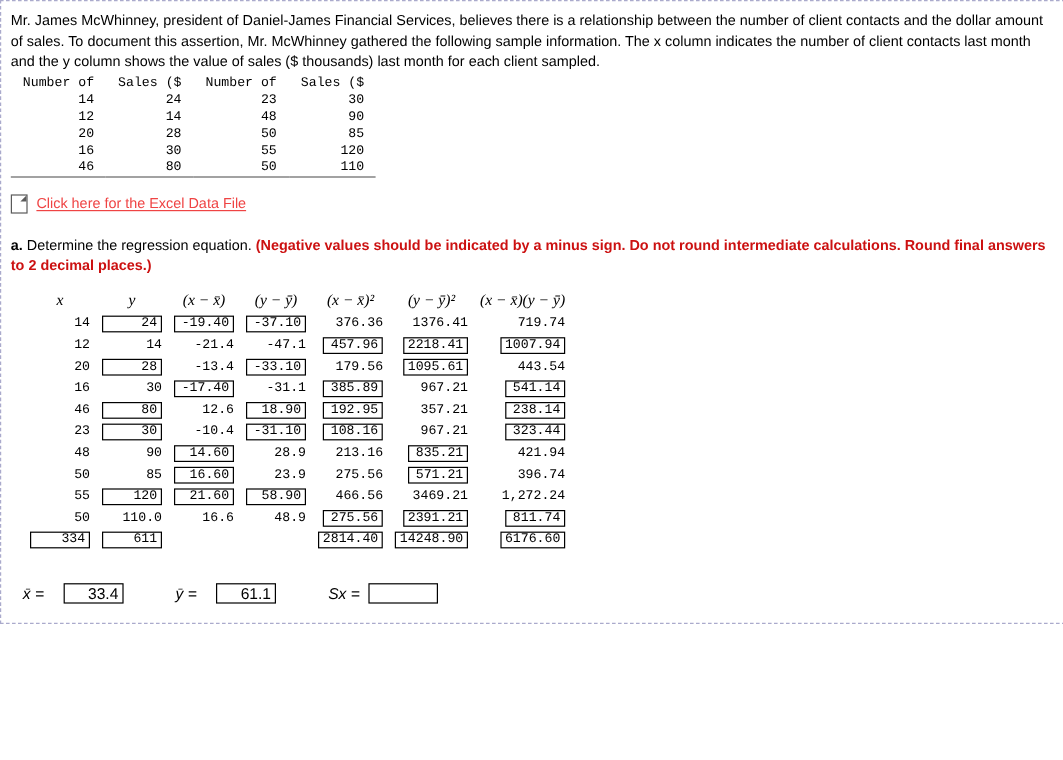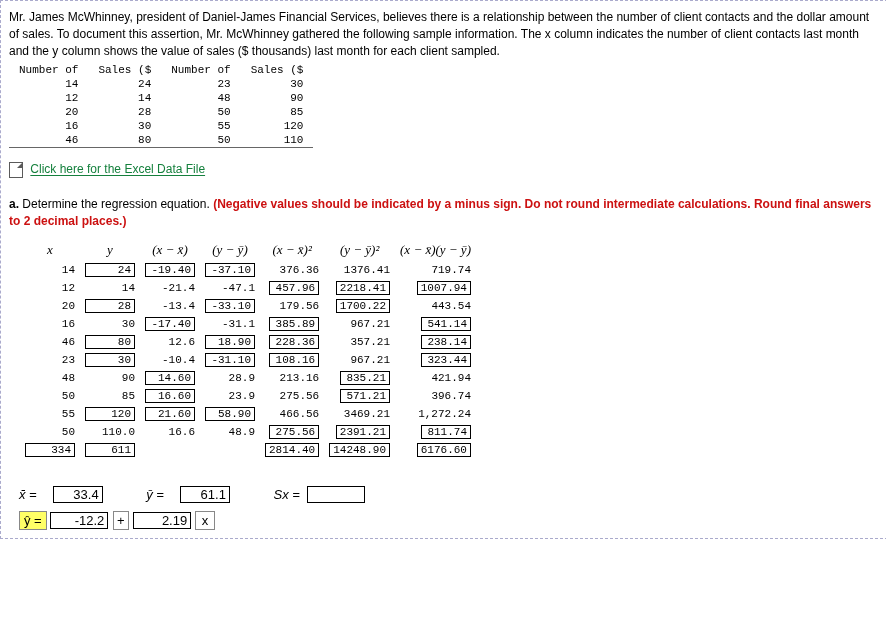--- a/index.html
+++ b/index.html
@@ -28,21 +28,21 @@
   }
   .data-table tr.header-top td, .data-table tr.header-bot td {
     border: none;
   }
   .data-table tbody tr td {
     border: none;
   }
   .data-table .hline td { border-top: 1px solid #666; }
   .data-table .hlinebot td { border-bottom: 1px solid #666; }
   a.excel {
-    color: #15803d;
+    color: #ef4444;
     text-decoration: underline;
     font-size: 12px;
   }
   .excel-icon {
     display: inline-block;
     width: 12px; height: 14px;
     background: #fff;
     border: 1px solid #5a5a5a;
     position: relative;
     vertical-align: middle;
@@ -208,38 +208,38 @@
         <td><span class="boxed">457.96</span></td>
         <td><span class="boxed">2218.41</span></td>
         <td><span class="boxed">1007.94</span></td>
       </tr>
       <tr>
         <td>20</td>
         <td><span class="boxed">28</span></td>
         <td>-13.4</td>
         <td><span class="boxed">-33.10</span></td>
         <td>179.56</td>
-        <td><span class="boxed">1700.22</span></td>
+        <td><span class="boxed">1095.61</span></td>
         <td>443.54</td>
       </tr>
       <tr>
         <td>16</td>
         <td>30</td>
         <td><span class="boxed">-17.40</span></td>
         <td>-31.1</td>
         <td><span class="boxed">385.89</span></td>
         <td>967.21</td>
         <td><span class="boxed">541.14</span></td>
       </tr>
       <tr>
         <td>46</td>
         <td><span class="boxed">80</span></td>
         <td>12.6</td>
         <td><span class="boxed">18.90</span></td>
-        <td><span class="boxed">228.36</span></td>
+        <td><span class="boxed">192.95</span></td>
         <td>357.21</td>
         <td><span class="boxed">238.14</span></td>
       </tr>
       <tr>
         <td>23</td>
         <td><span class="boxed">30</span></td>
         <td>-10.4</td>
         <td><span class="boxed">-31.10</span></td>
         <td><span class="boxed">108.16</span></td>
         <td>967.21</td>
@@ -294,20 +294,13 @@
   </tr>
 </tbody>
   </table>
 
 <div class="row-summary">
   <div style="margin-bottom:8px">
     <span class="group"><span class="label">x̄ =</span> <span class="boxed">33.4</span></span>
     <span class="group"><span class="label">ȳ =</span> <span class="boxed">61.1</span></span>
     <span class="group"><span class="label">Sx =</span> <span class="boxed" style="min-width:50px">&nbsp;</span></span>
   </div>
-  <div>
-    <span class="highlight-y">ŷ =</span>
-    <span class="boxed" style="min-width:50px">-12.2</span>
-    <span class="plus">+</span>
-    <span class="boxed" style="min-width:50px">2.19</span>
-    <span class="after-x">x</span>
-  </div>
 </div>
 
 </body></html>

